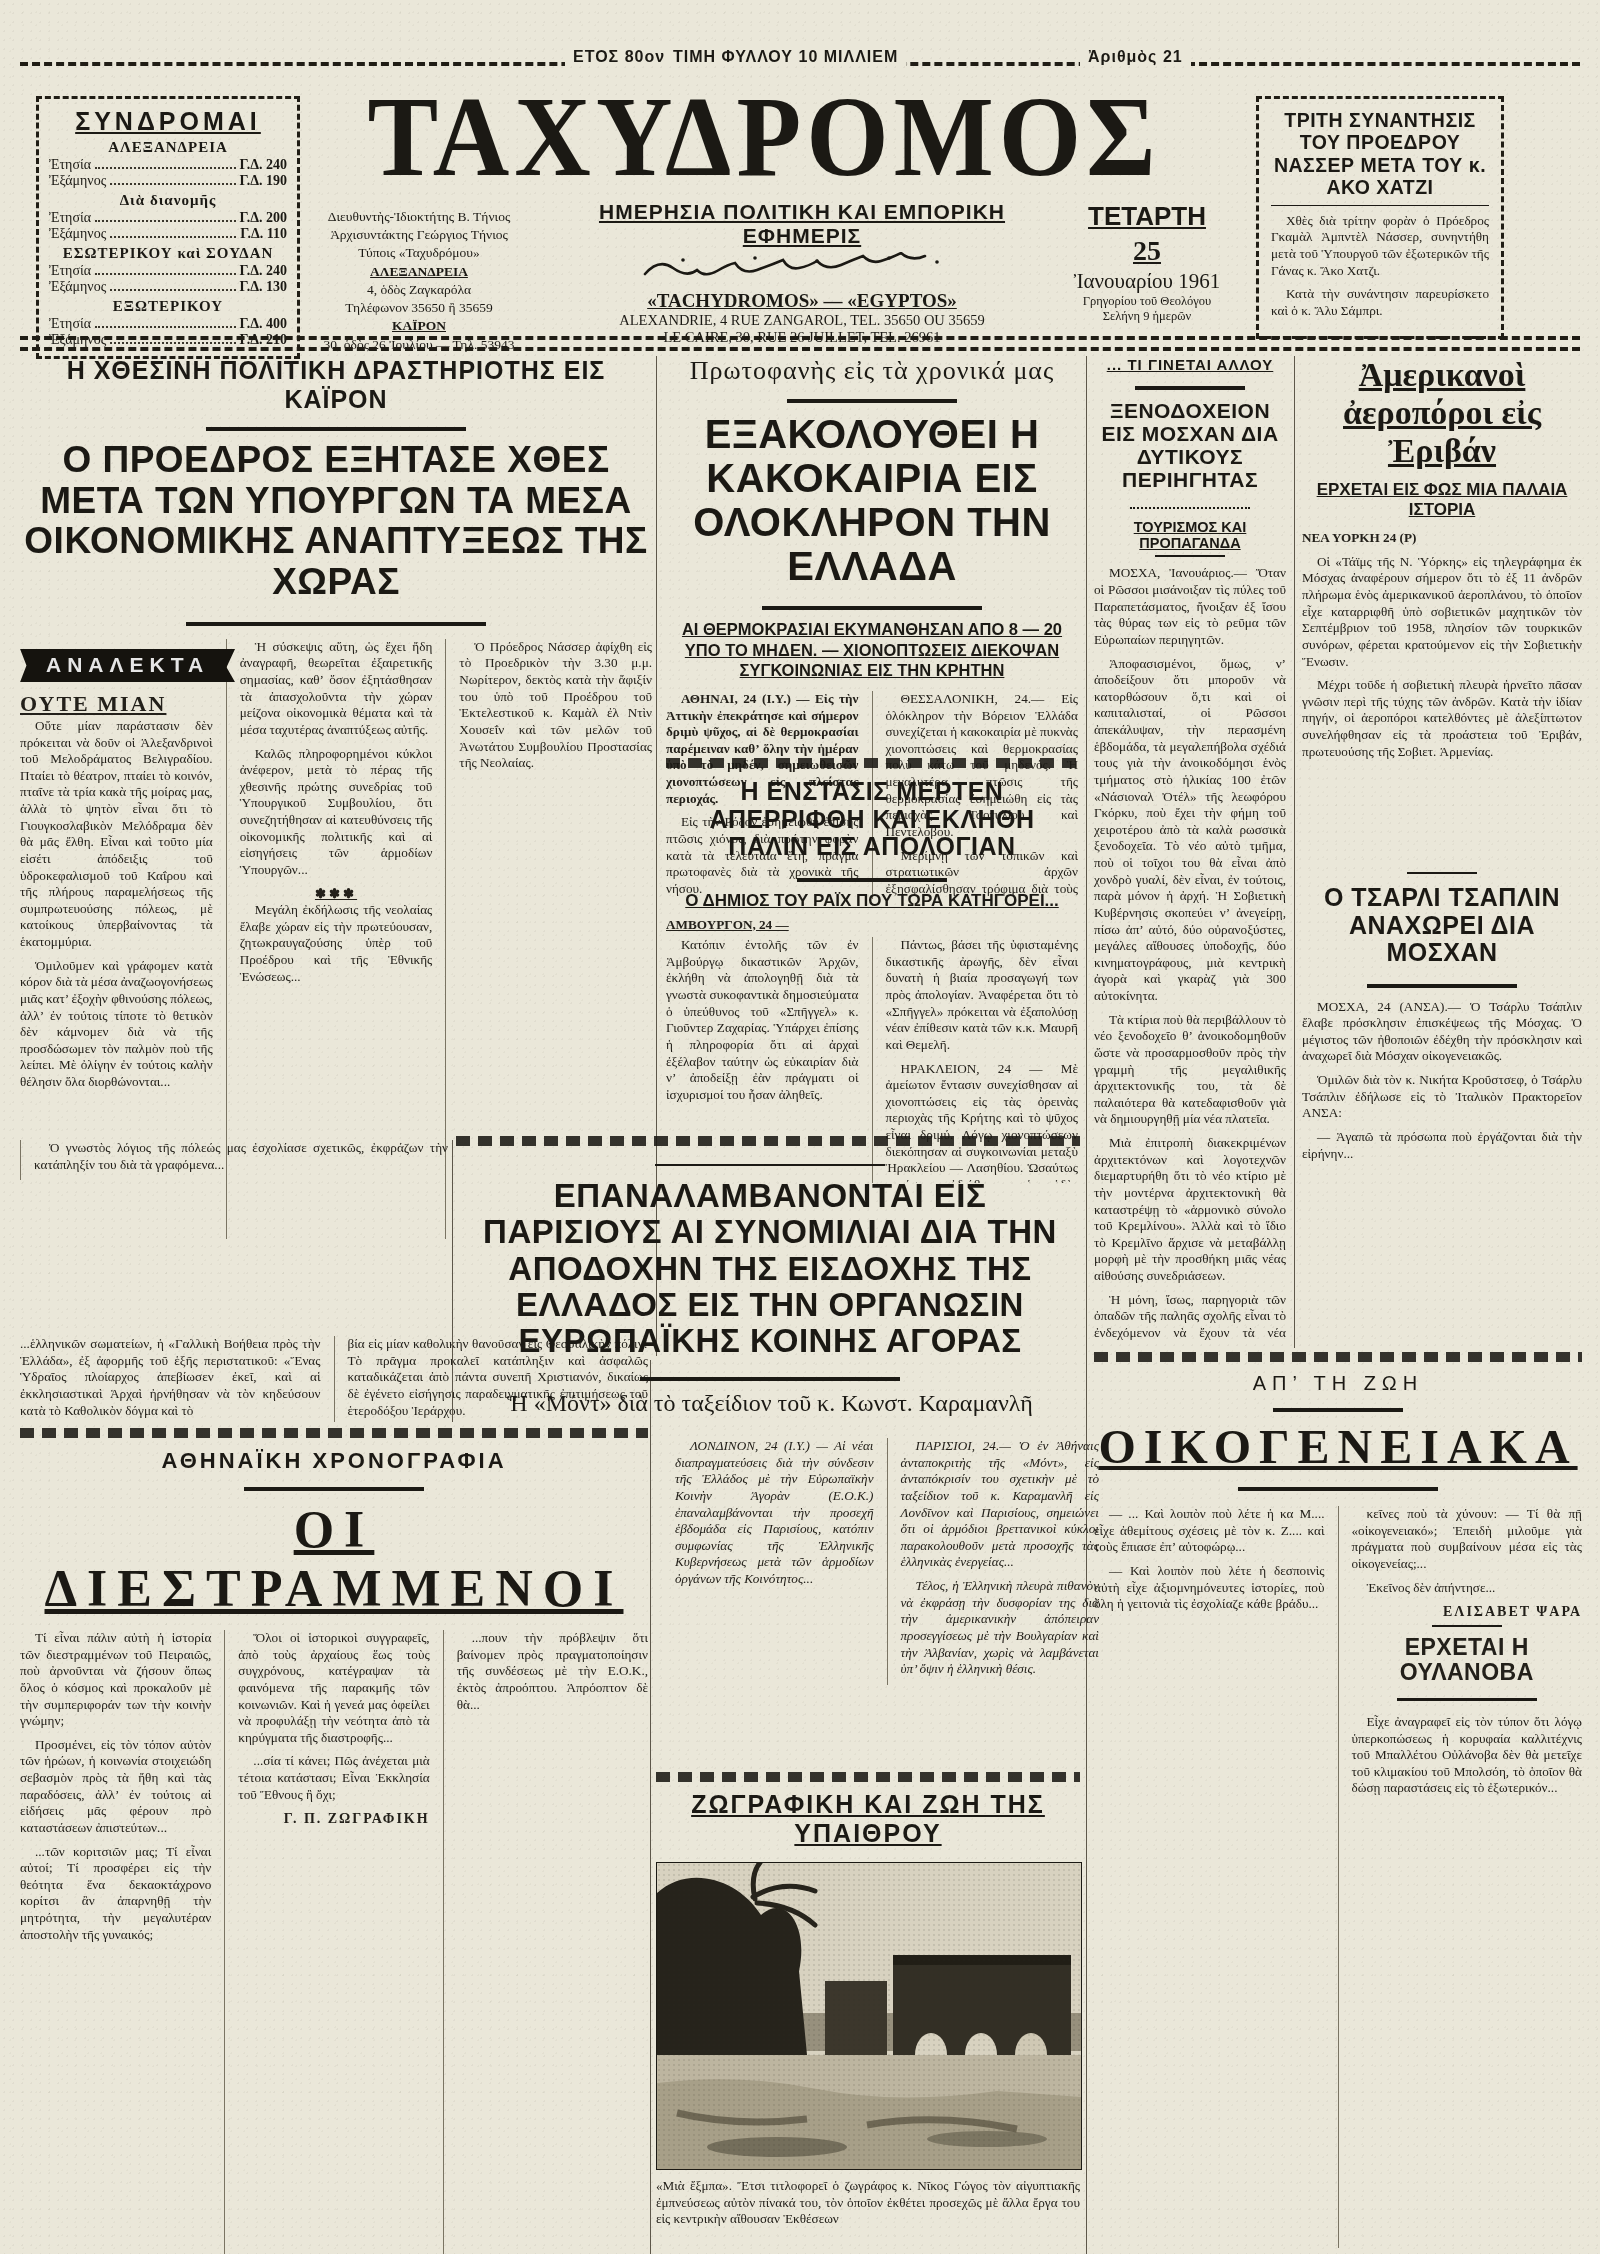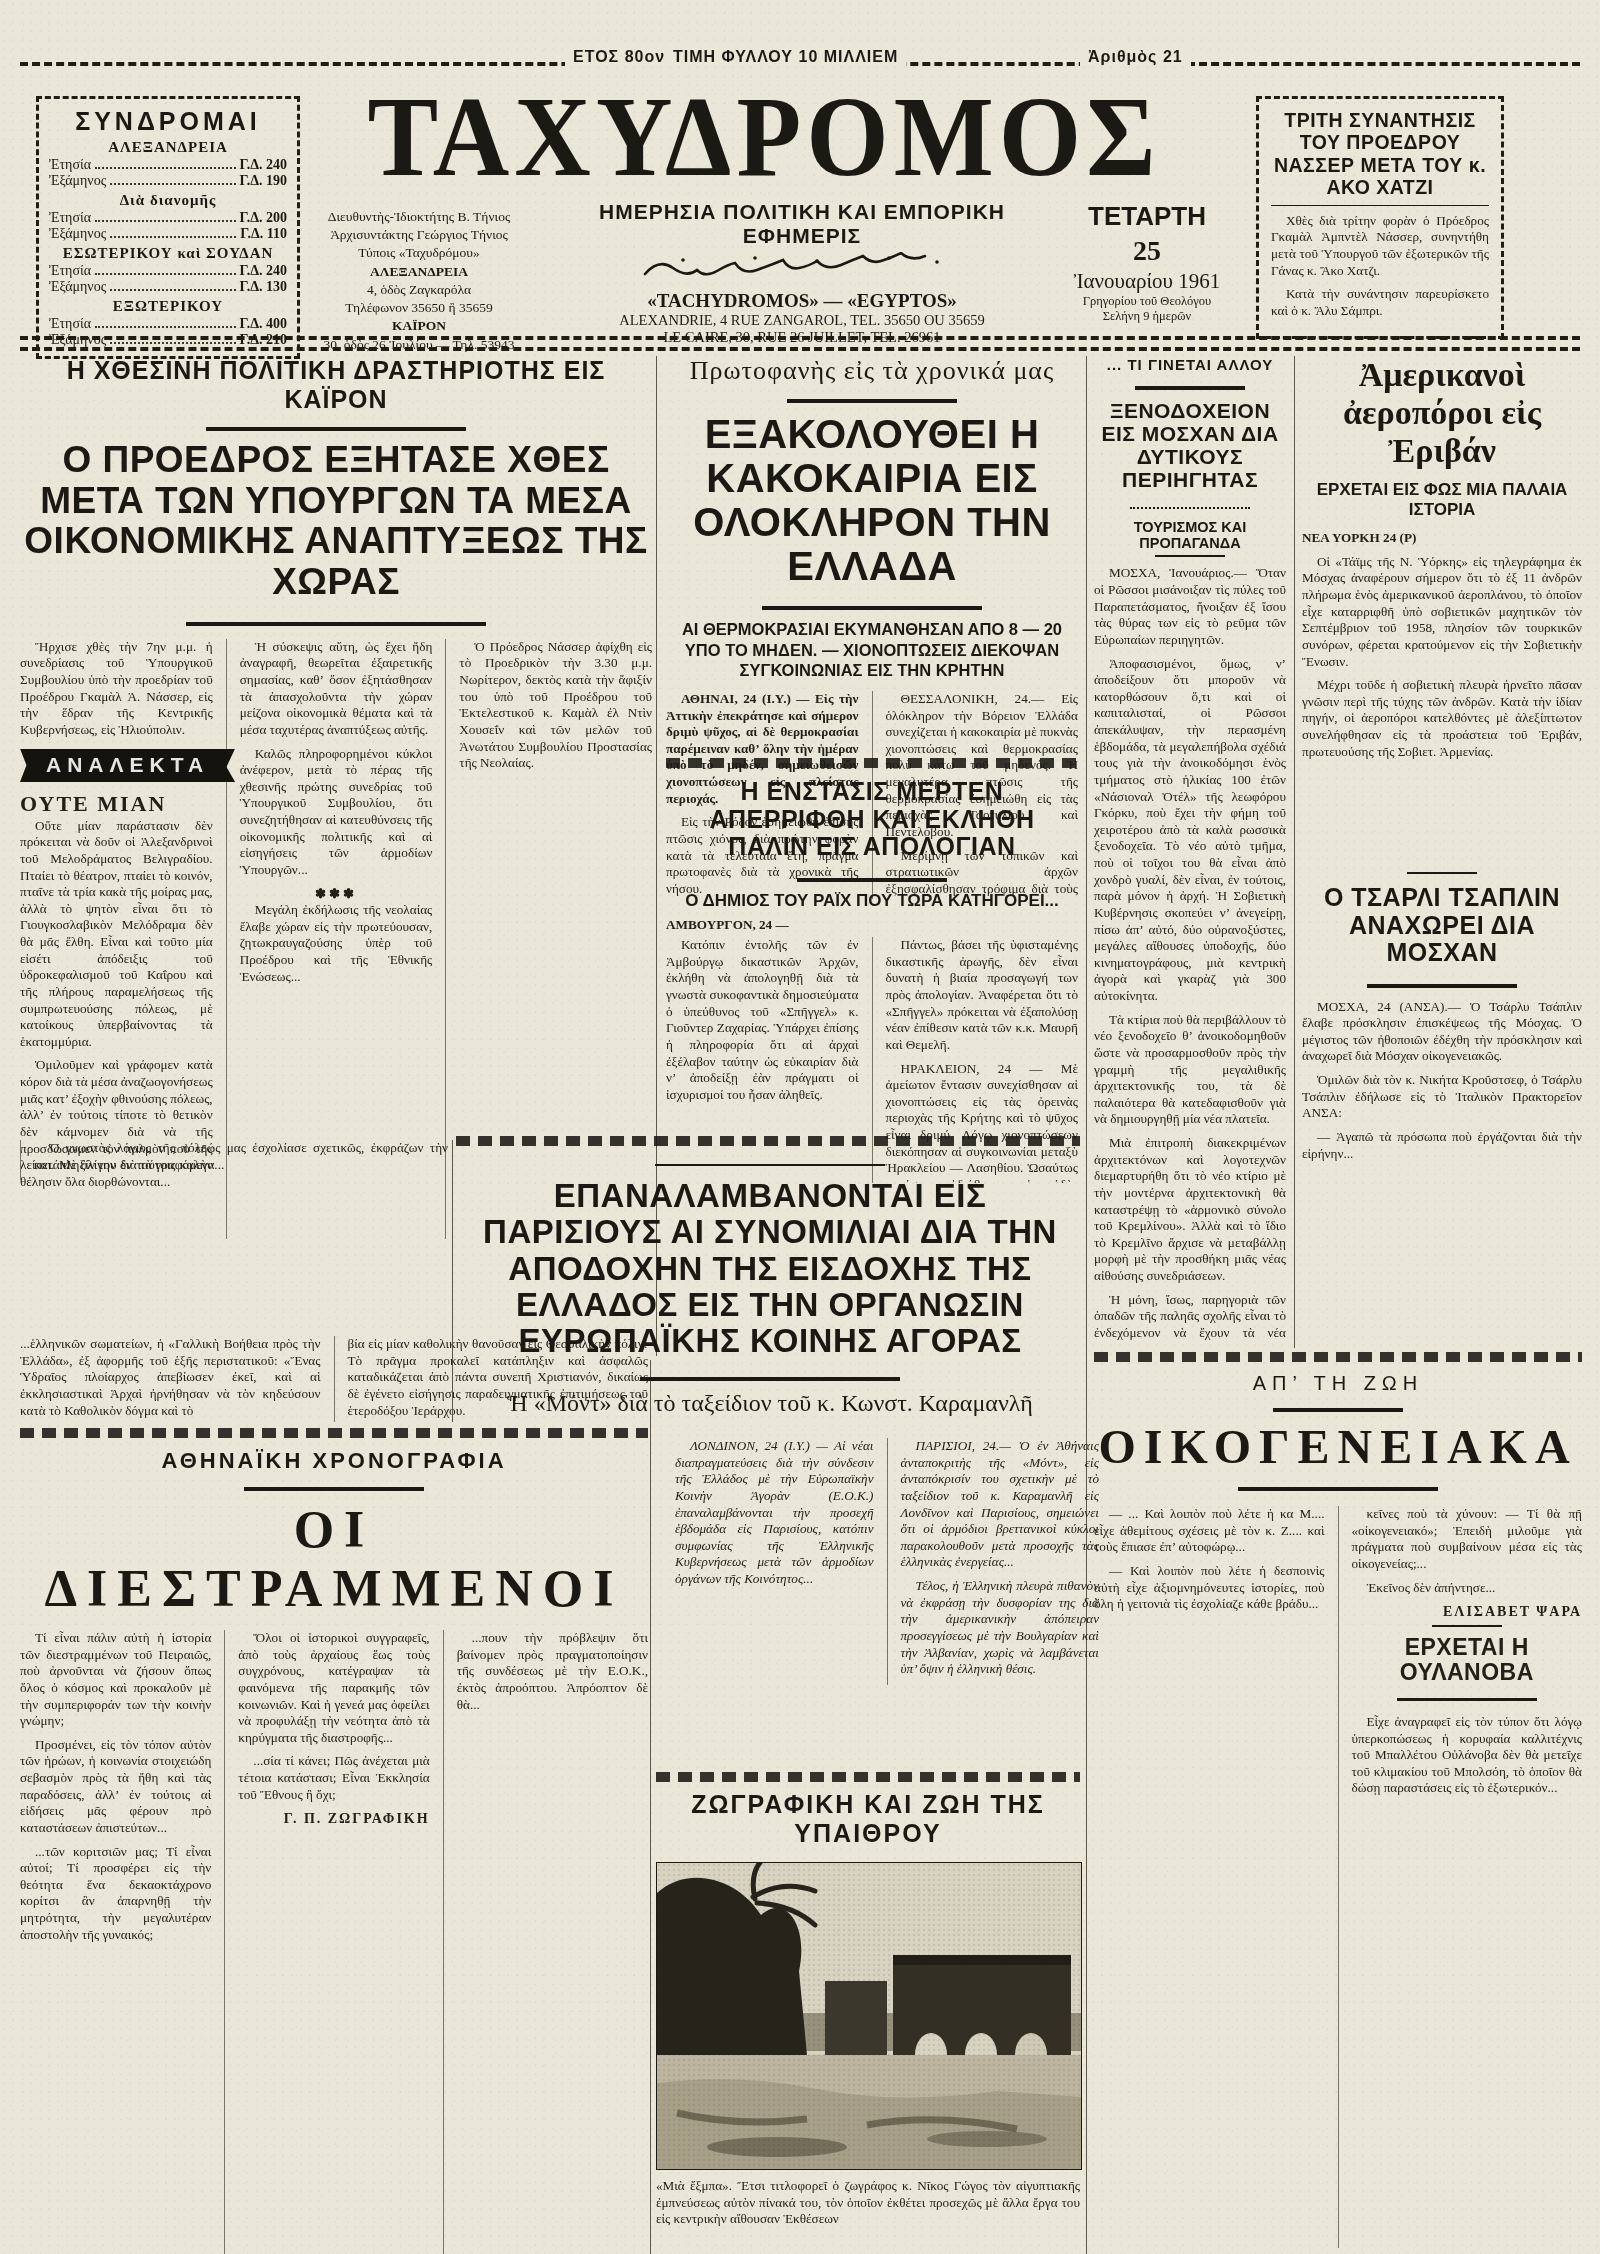--- a/index.html
+++ b/index.html
@@ -4,21 +4,21 @@
 <style>
   html,body{margin:0;padding:0;background:#a8a499;}
   #page{position:relative;width:1600px;height:2254px;margin:0 auto;overflow:hidden;
     background:#eae7d9;
     background-image:radial-gradient(rgba(40,36,24,.05) 1px,transparent 1px),
                      radial-gradient(rgba(40,36,24,.04) 1px,transparent 1px);
     background-size:9px 9px,13px 13px;background-position:0 0,4px 6px;
     color:#1b1914;font-family:"Liberation Serif","DejaVu Serif",serif;}
   .abs{position:absolute;}
   .sans{font-family:"Liberation Sans","DejaVu Sans",sans-serif;}
-  .c{text-align:center;} .b{font-weight:bold;}
+  .c{text-align:center;} .b{font-weight:bold;text-decoration:underline;}
   .dash{border-top:4px dashed #201d15;}
   .dbl{border-top:4px dashed #201d15;border-bottom:4px dashed #201d15;height:7px;}
   .sepbar{height:10px;background:repeating-linear-gradient(90deg,#1b1914 0 14px,transparent 14px 22px);opacity:.88;}
   .vline{width:1px;background:#5d574a;}
   .u2{border-bottom:1px solid #1b1914;box-shadow:0 3px 0 #1b1914;padding-bottom:2px;display:inline-block;}
   .bt{font-size:13.2px;line-height:1.26;text-align:justify;color:#23201a;}
   .bt p{margin:0 0 7px;text-indent:15px;}
   .bt .dl{font-weight:bold;}
   .colrow{display:flex;gap:13px;}
   .colrow>div{flex:1;min-width:0;}
@@ -150,21 +150,20 @@
 
   <div class="abs dbl" style="left:20px;right:20px;top:336px;"></div>
 
   <div class="abs" style="left:20px;top:356px;width:632px;">
     <div class="sans kick" style="font-size:25px;">Η ΧΘΕΣΙΝΗ ΠΟΛΙΤΙΚΗ ΔΡΑΣΤΗΡΙΟΤΗΣ ΕΙΣ ΚΑΪΡΟΝ</div>
     <div class="c"><span class="u2" style="width:260px;"></span></div>
     <div class="sans hl" style="font-size:37px;margin-top:8px;">Ο ΠΡΟΕΔΡΟΣ ΕΞΗΤΑΣΕ ΧΘΕΣ ΜΕΤΑ ΤΩΝ ΥΠΟΥΡΓΩΝ ΤΑ ΜΕΣΑ ΟΙΚΟΝΟΜΙΚΗΣ ΑΝΑΠΤΥΞΕΩΣ ΤΗΣ ΧΩΡΑΣ</div>
     <div class="c" style="margin-top:6px;"><span class="u2" style="width:300px;"></span></div>
     <div class="colrow bt" style="margin-top:12px;height:600px;overflow:hidden;">
       <div>
-        <p>Ἤρχισε χθὲς τὴν 7ην μ.μ. ἡ συνεδρίασις τοῦ Ὑπουργικοῦ Συμβουλίου ὑπὸ τὴν προεδρίαν τοῦ Προέδρου Γκαμὰλ Ἀ. Νάσσερ, εἰς τὴν ἕδραν τῆς Κεντρικῆς Κυβερνήσεως, εἰς Ἡλιούπολιν.</p>
         <div class="c" style="margin:10px 0 8px;"><span class="chip">ΑΝΑΛΕΚΤΑ</span></div>
         <div class="b" style="font-size:22px;letter-spacing:2px;">ΟΥΤΕ ΜΙΑΝ</div>
         <p>Οὔτε μίαν παράστασιν δὲν πρόκειται νὰ δοῦν οἱ Ἀλεξανδρινοὶ τοῦ Μελοδράματος Βελιγραδίου. Πταίει τὸ θέατρον, πταίει τὸ κοινόν, πταῖνε τὰ τρία κακὰ τῆς μοίρας μας, ἀλλὰ τὸ ψητὸν εἶναι ὅτι τὸ Γιουγκοσλαβικὸν Μελόδραμα δὲν θὰ μᾶς ἔλθη. Εἶναι καὶ τοῦτο μία εἰσέτι ἀπόδειξις τοῦ ὑδροκεφαλισμοῦ τοῦ Καΐρου καὶ τῆς πλήρους παραμελήσεως τῆς συμπρωτευούσης πόλεως, μὲ κατοίκους ὑπερβαίνοντας τὰ ἑκατομμύρια.</p>
         <p>Ὁμιλοῦμεν καὶ γράφομεν κατὰ κόρον διὰ τὰ μέσα ἀναζωογονήσεως μιᾶς κατ’ ἐξοχὴν φθινούσης πόλεως, ἀλλ’ ἐν τούτοις τίποτε τὸ θετικὸν δὲν κάμνομεν διὰ νὰ τῆς προσδώσωμεν τὸν παλμὸν ποὺ τῆς λείπει. Μὲ ὀλίγην ἐν τούτοις καλὴν θέλησιν ὅλα διορθώνονται...</p>
       </div>
       <div class="cdiv"></div>
       <div>
         <p>Ἡ σύσκεψις αὕτη, ὡς ἔχει ἤδη ἀναγραφῆ, θεωρεῖται ἐξαιρετικῆς σημασίας, καθ’ ὅσον ἐξητάσθησαν τὰ ἀπασχολοῦντα τὴν χώραν μείζονα οἰκονομικὰ θέματα καὶ τὰ μέσα ταχυτέρας ἀναπτύξεως αὐτῆς.</p>
         <p>Καλῶς πληροφορημένοι κύκλοι ἀνέφερον, μετὰ τὸ πέρας τῆς χθεσινῆς πρώτης συνεδρίας τοῦ Ὑπουργικοῦ Συμβουλίου, ὅτι συνεζητήθησαν αἱ κατευθύνσεις τῆς οἰκονομικῆς πολιτικῆς καὶ αἱ εἰσηγήσεις τῶν ἁρμοδίων Ὑπουργῶν...</p>
         <div class="c b" style="letter-spacing:3px;">✽✽✽</div>

